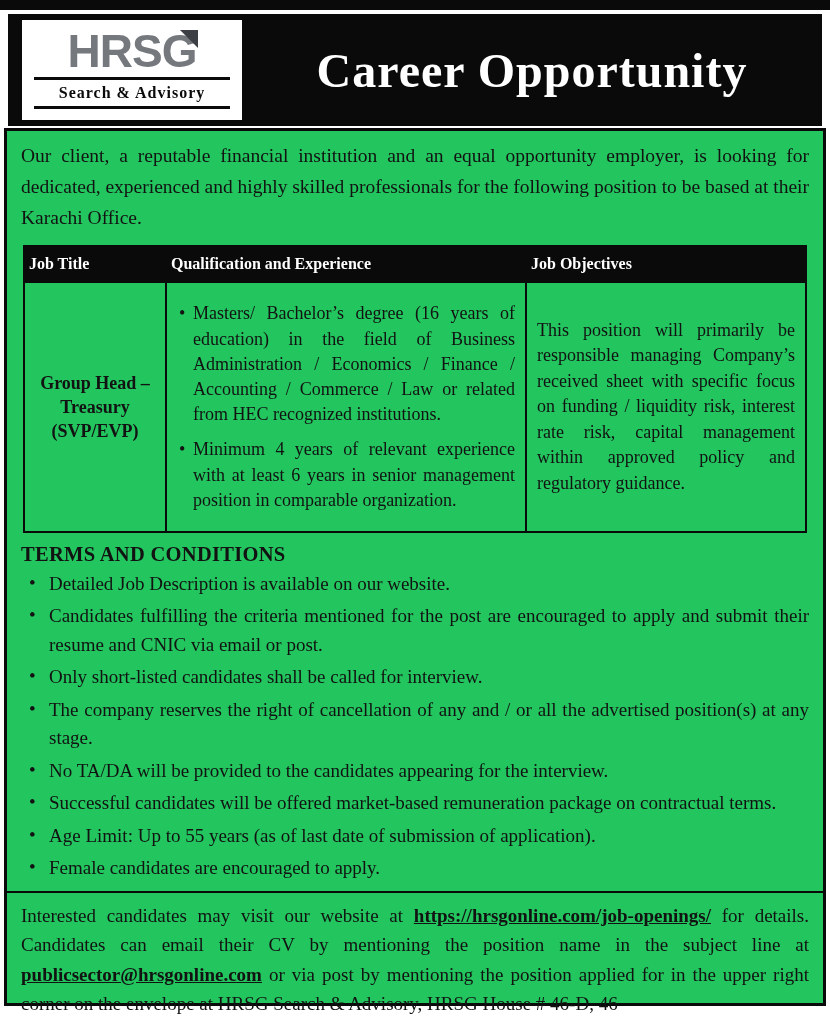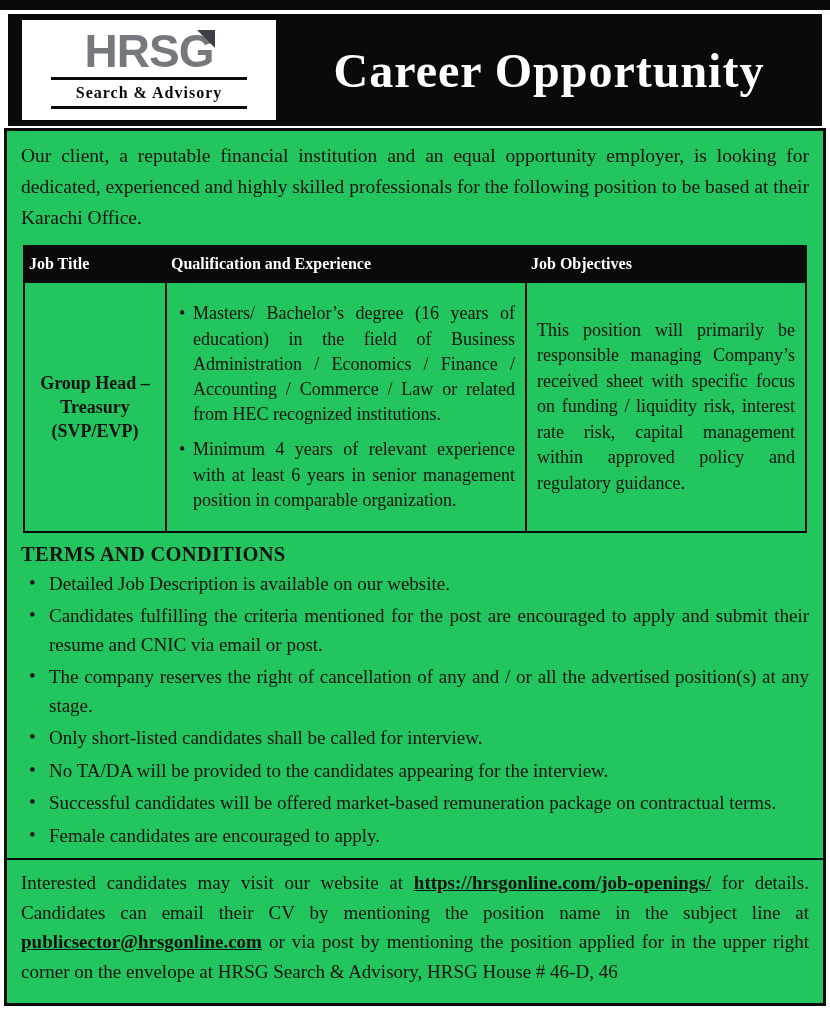--- a/index.html
+++ b/index.html
@@ -15,21 +15,21 @@
   
   .top-strip { position: absolute; left: 0; top: 0; width: 830px; height: 10px; background: #0a0a0a; }
 
   
   .header {
     position: absolute; left: 8px; top: 14px; width: 814px; height: 112px;
     background: #0a0a0a;
     display: flex; align-items: center;
   }
   .logo-box {
-    width: 254px; height: 100px; background: #ffffff;
+    width: 220px; height: 100px; background: #ffffff;
     margin-left: 14px; flex: 0 0 auto;
     display: flex; flex-direction: column; align-items: center; justify-content: center;
     padding: 4px 10px;
   }
   .logo-word-wrap { position: relative; line-height: 1; }
   .logo-word {
     font-family: "Liberation Sans", sans-serif;
     font-weight: bold; font-size: 46px; letter-spacing: -1px;
     color: #75797e;
   }
@@ -170,23 +170,24 @@
         <td class="objectives-cell">This position will primarily be responsible managing Company’s received sheet with specific focus on funding / liquidity risk, interest rate risk, capital management within approved policy and regulatory guidance.</td>
       </tr>
     </tbody>
   </table>
 
   <div class="terms">
     <div class="terms-heading">TERMS AND CONDITIONS</div>
     <ul class="terms-list">
       <li>Detailed Job Description is available on our website.</li>
       <li>Candidates fulfilling the criteria mentioned for the post are encouraged to apply and submit their resume and CNIC via email or post.</li>
+      <li>Only short-listed candidates shall be called for interview.</li>
       <li>The company reserves the right of cancellation of any and / or all the advertised position(s) at any stage.</li>
-      <li>Only short-listed candidates shall be called for interview.</li>
       <li>No TA/DA will be provided to the candidates appearing for the interview.</li>
       <li>Successful candidates will be offered market-based remuneration package on contractual terms.</li>
+      <li>Age Limit: Up to 55 years (as of last date of submission of application).</li>
       <li>Female candidates are encouraged to apply.</li>
     </ul>
   </div>
 
   <p class="footer"><span>Interested candidates may visit our website at </span><span class="link-like">https://hrsgonline.com/job-openings/</span><span> for details. Candidates can email their CV by mentioning the position name in the subject line at </span><span class="link-like">publicsector@hrsgonline.com</span><span> or via post by mentioning the position applied for in the upper right corner on the envelope at HRSG Search &amp; Advisory, HRSG House # 46-D, 46</span></p>
 
 </div>
 
 </body></html>

